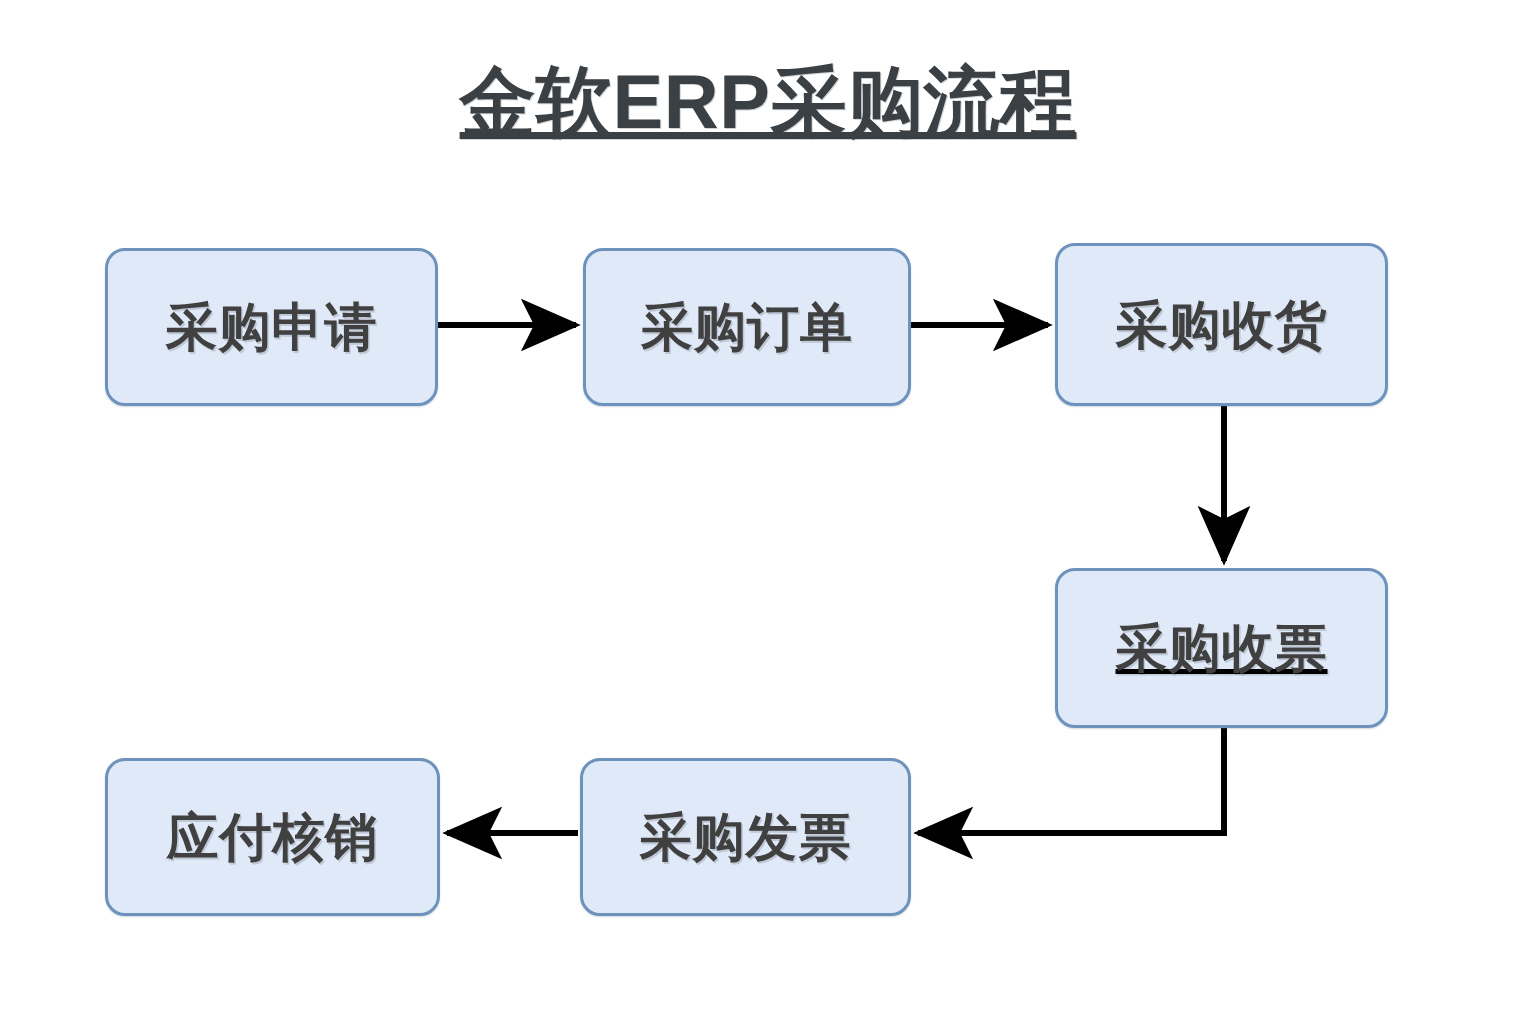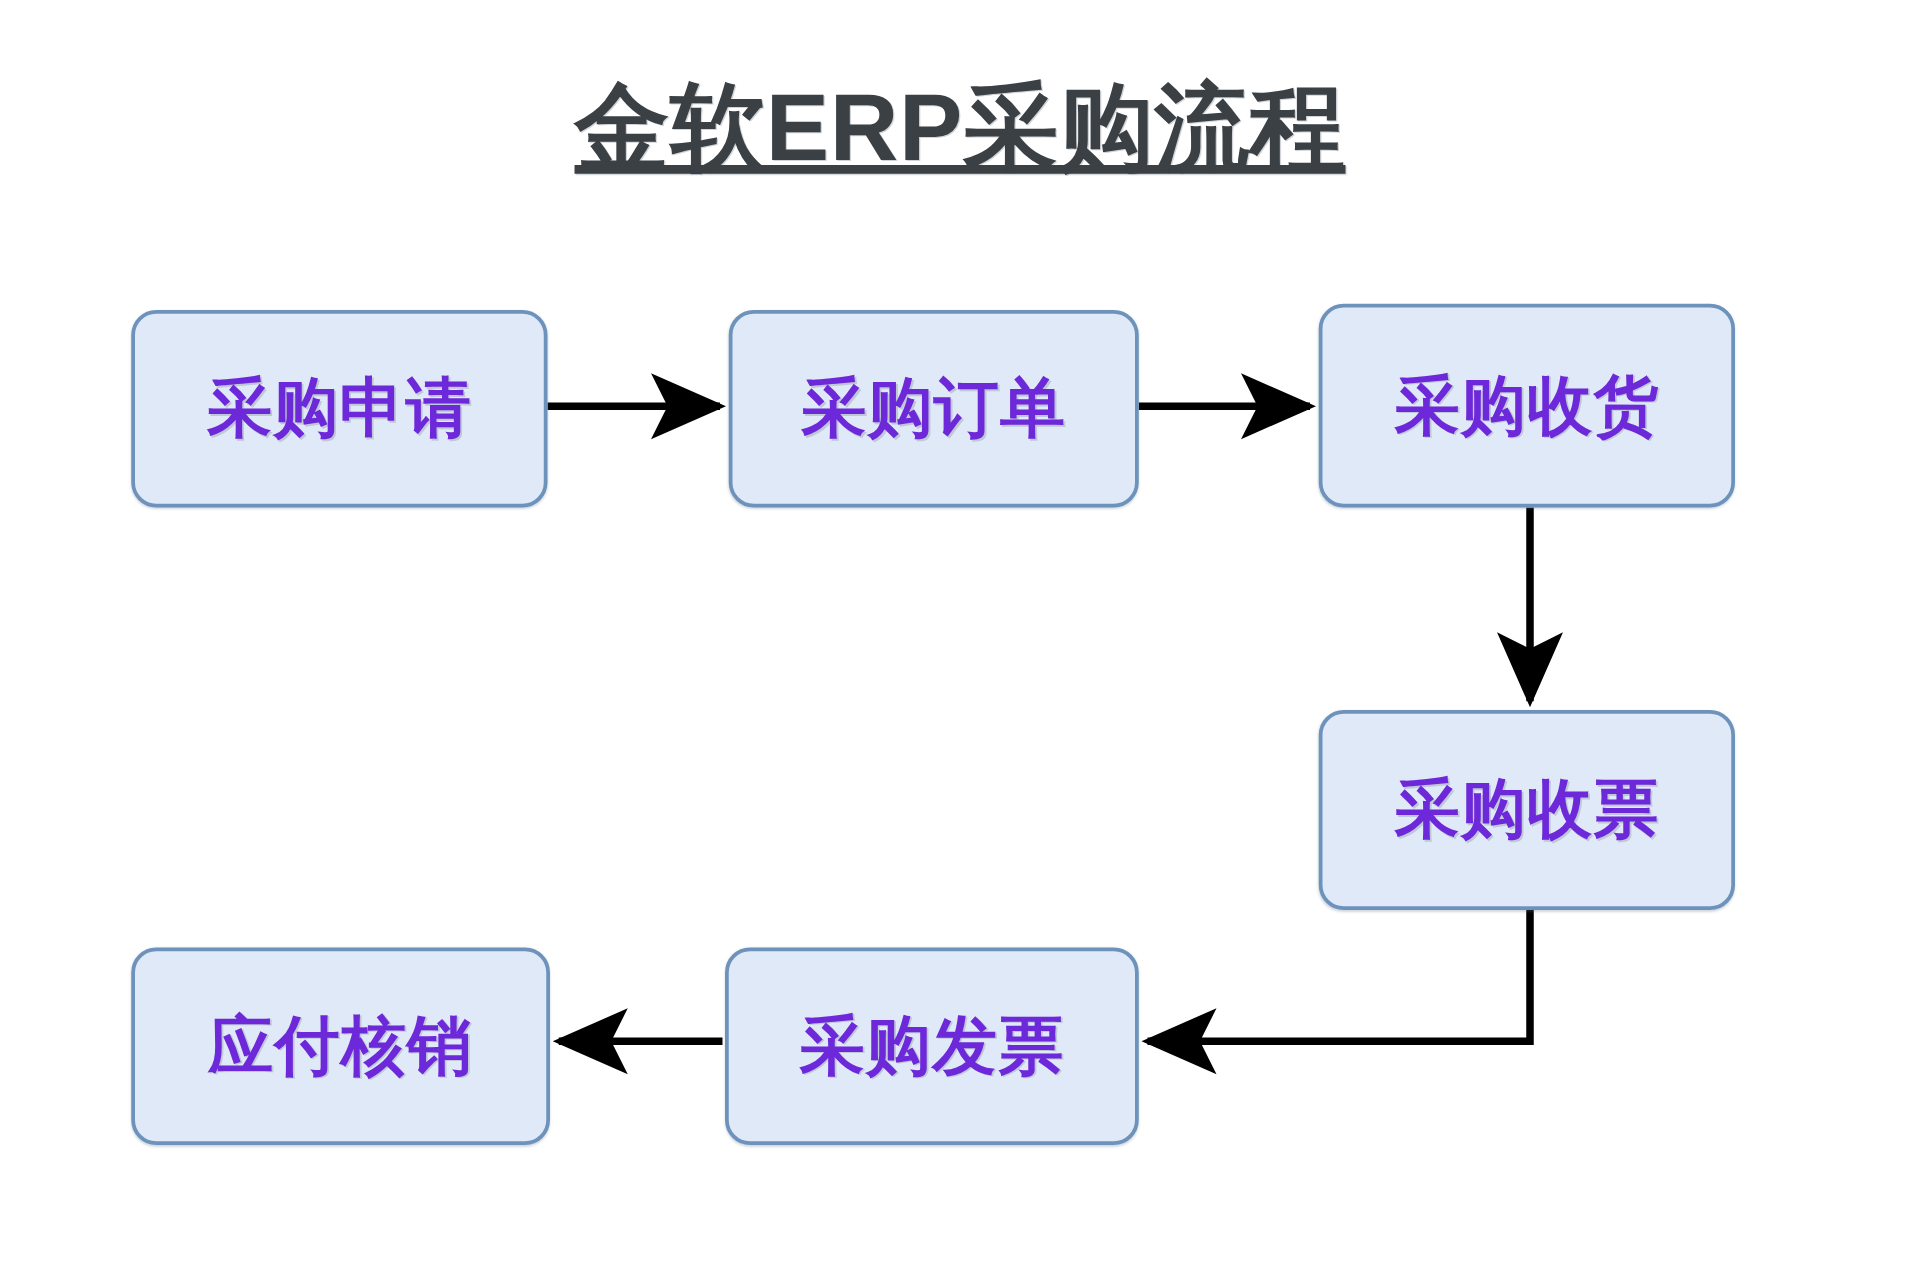--- a/index.html
+++ b/index.html
@@ -40,21 +40,21 @@
     border: 3px solid #6d93bd;
     border-radius: 20px;
     display: flex;
     align-items: center;
     justify-content: center;
     box-shadow: 0 1px 2px rgba(90,110,135,0.28);
   }
   .node-label {
     font-size: 52px;
     font-weight: 700;
-    color: #6d28d9;
+    color: #404040;
     letter-spacing: 1px;
     text-shadow: 1.5px 1.5px 0 rgba(150,160,170,0.45);
     white-space: nowrap;
     line-height: 1;
   }
   #edges {
     position: absolute;
     left: 0;
     top: 0;
     width: 1536px;
@@ -102,21 +102,21 @@
   </div>
 
   <div class="node" style="left:583px; top:248px; width:328px; height:158px;">
     <span class="node-label">采购订单</span>
   </div>
 
   <div class="node" style="left:1055px; top:243px; width:333px; height:163px;">
     <span class="node-label">采购收货</span>
   </div>
 
-  <div class="node" style="left:1055px; top:568px; width:333px; height:160px;">
+  <div class="node" style="left:1055px; top:568px; width:333px; height:160px;text-decoration:underline;">
     <span class="node-label">采购收票</span>
   </div>
 
   <div class="node" style="left:580px; top:758px; width:331px; height:158px;">
     <span class="node-label">采购发票</span>
   </div>
 
   <div class="node" style="left:105px; top:758px; width:335px; height:158px;">
     <span class="node-label">应付核销</span>
   </div>

